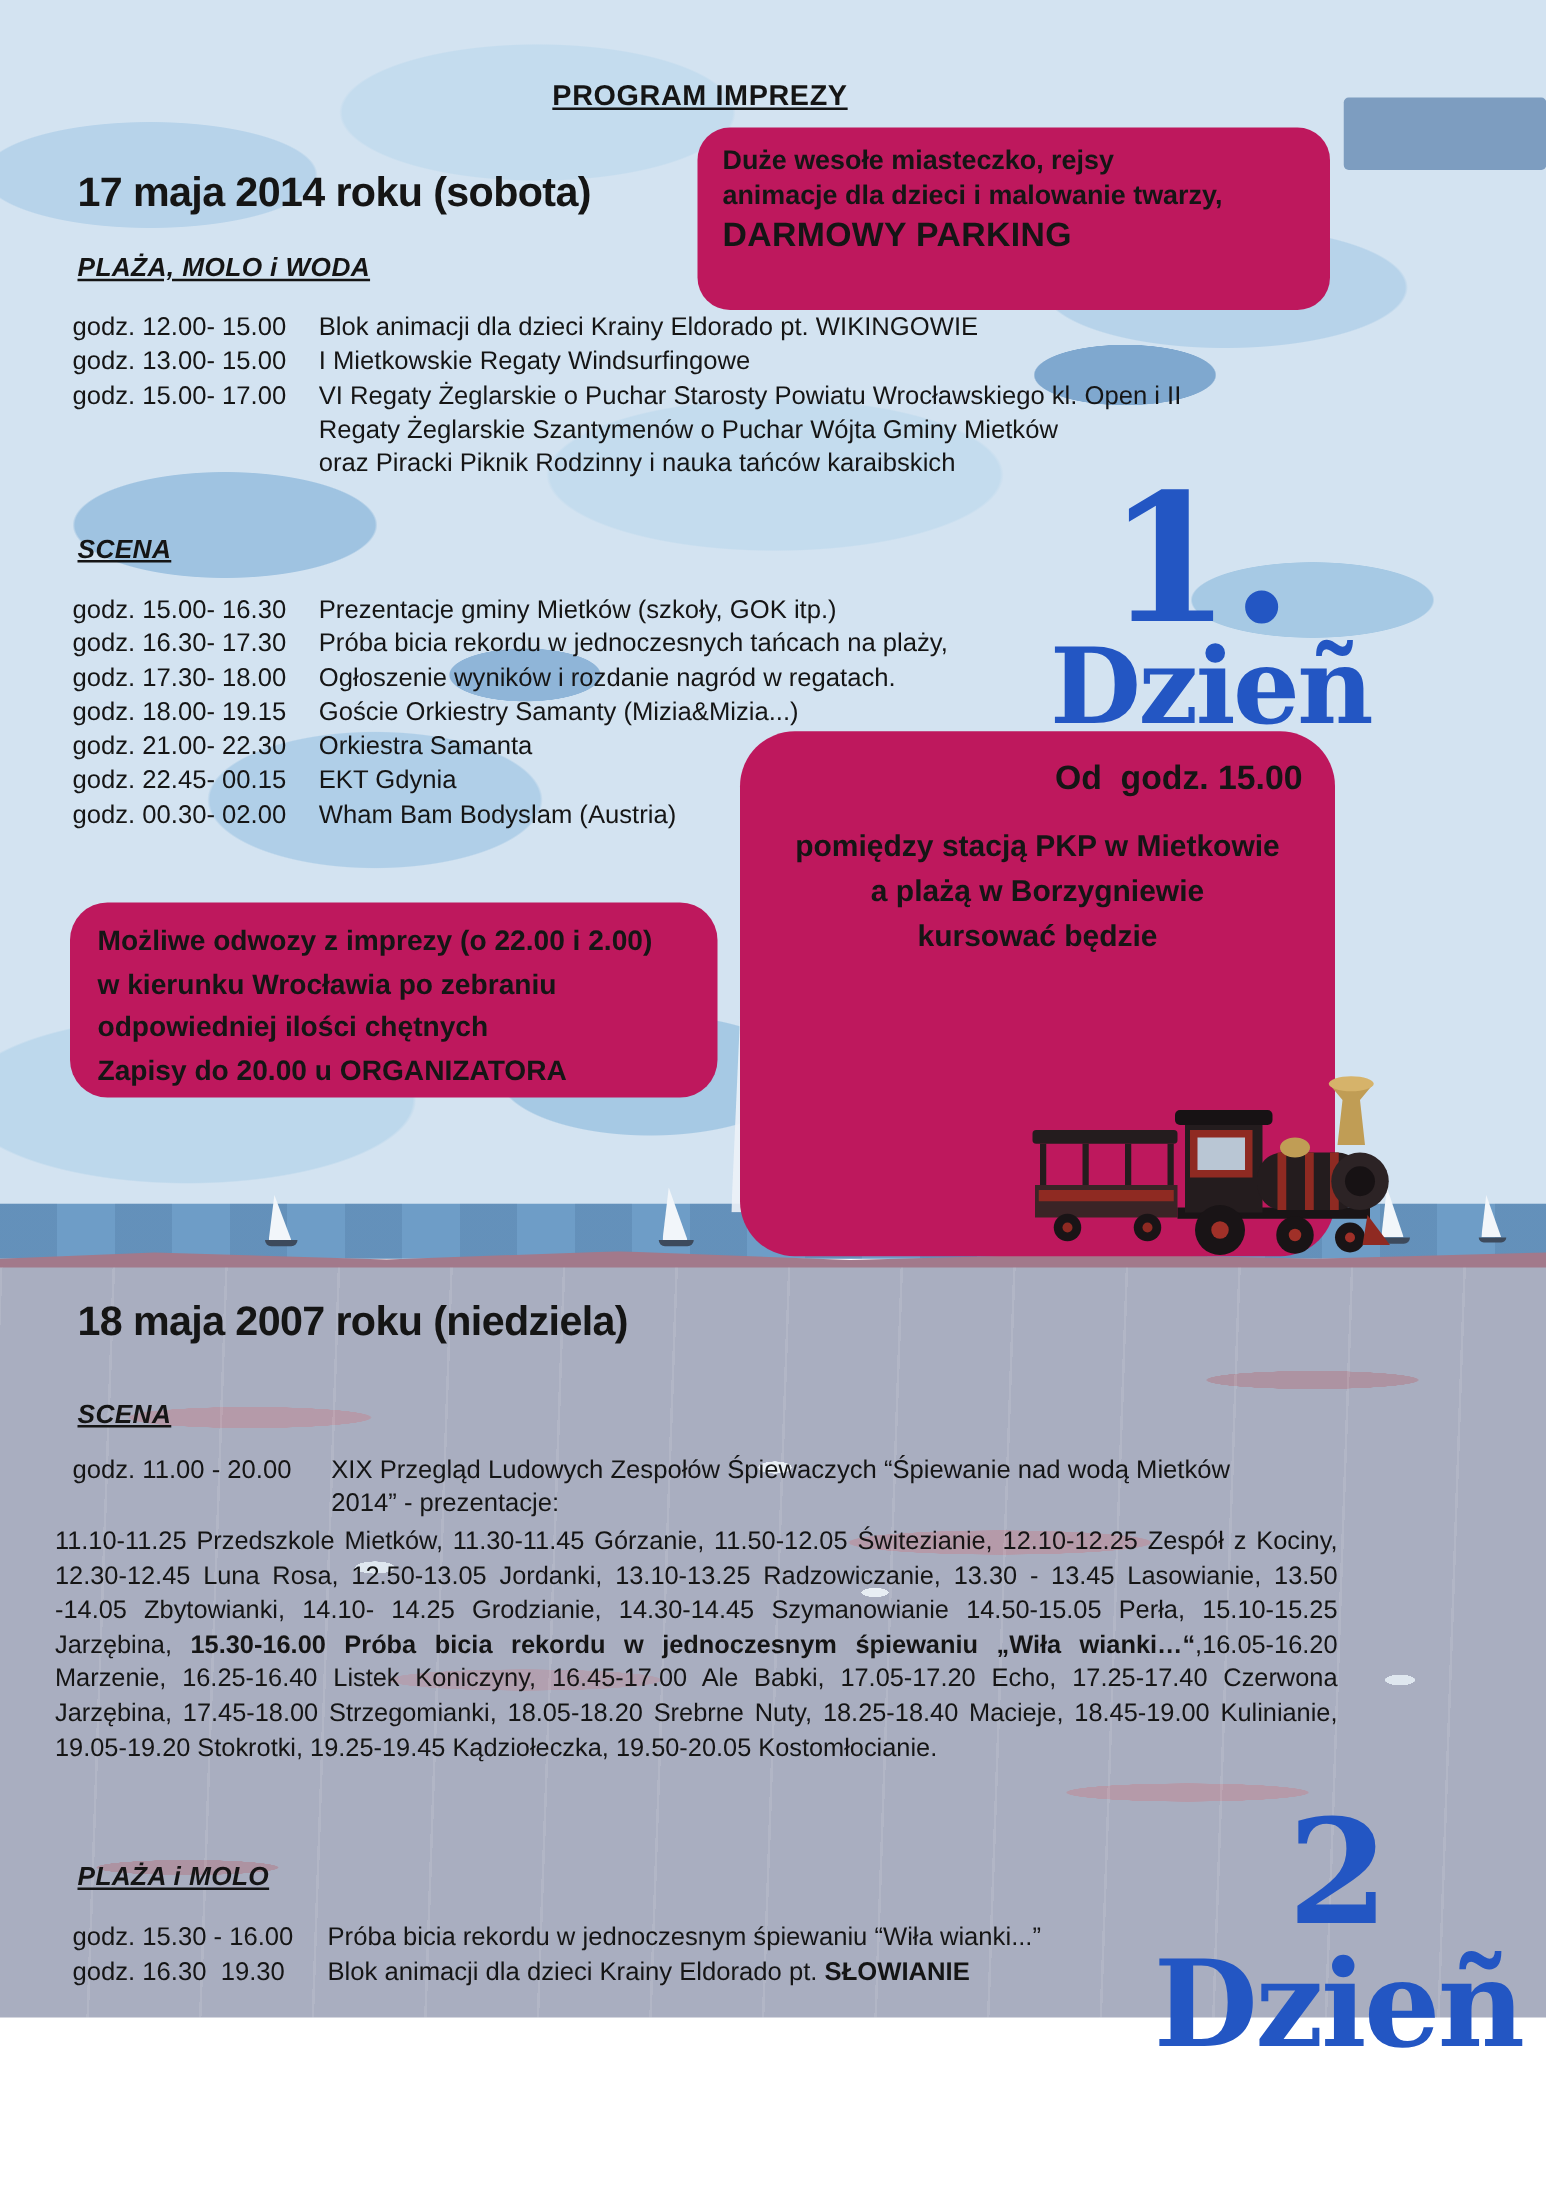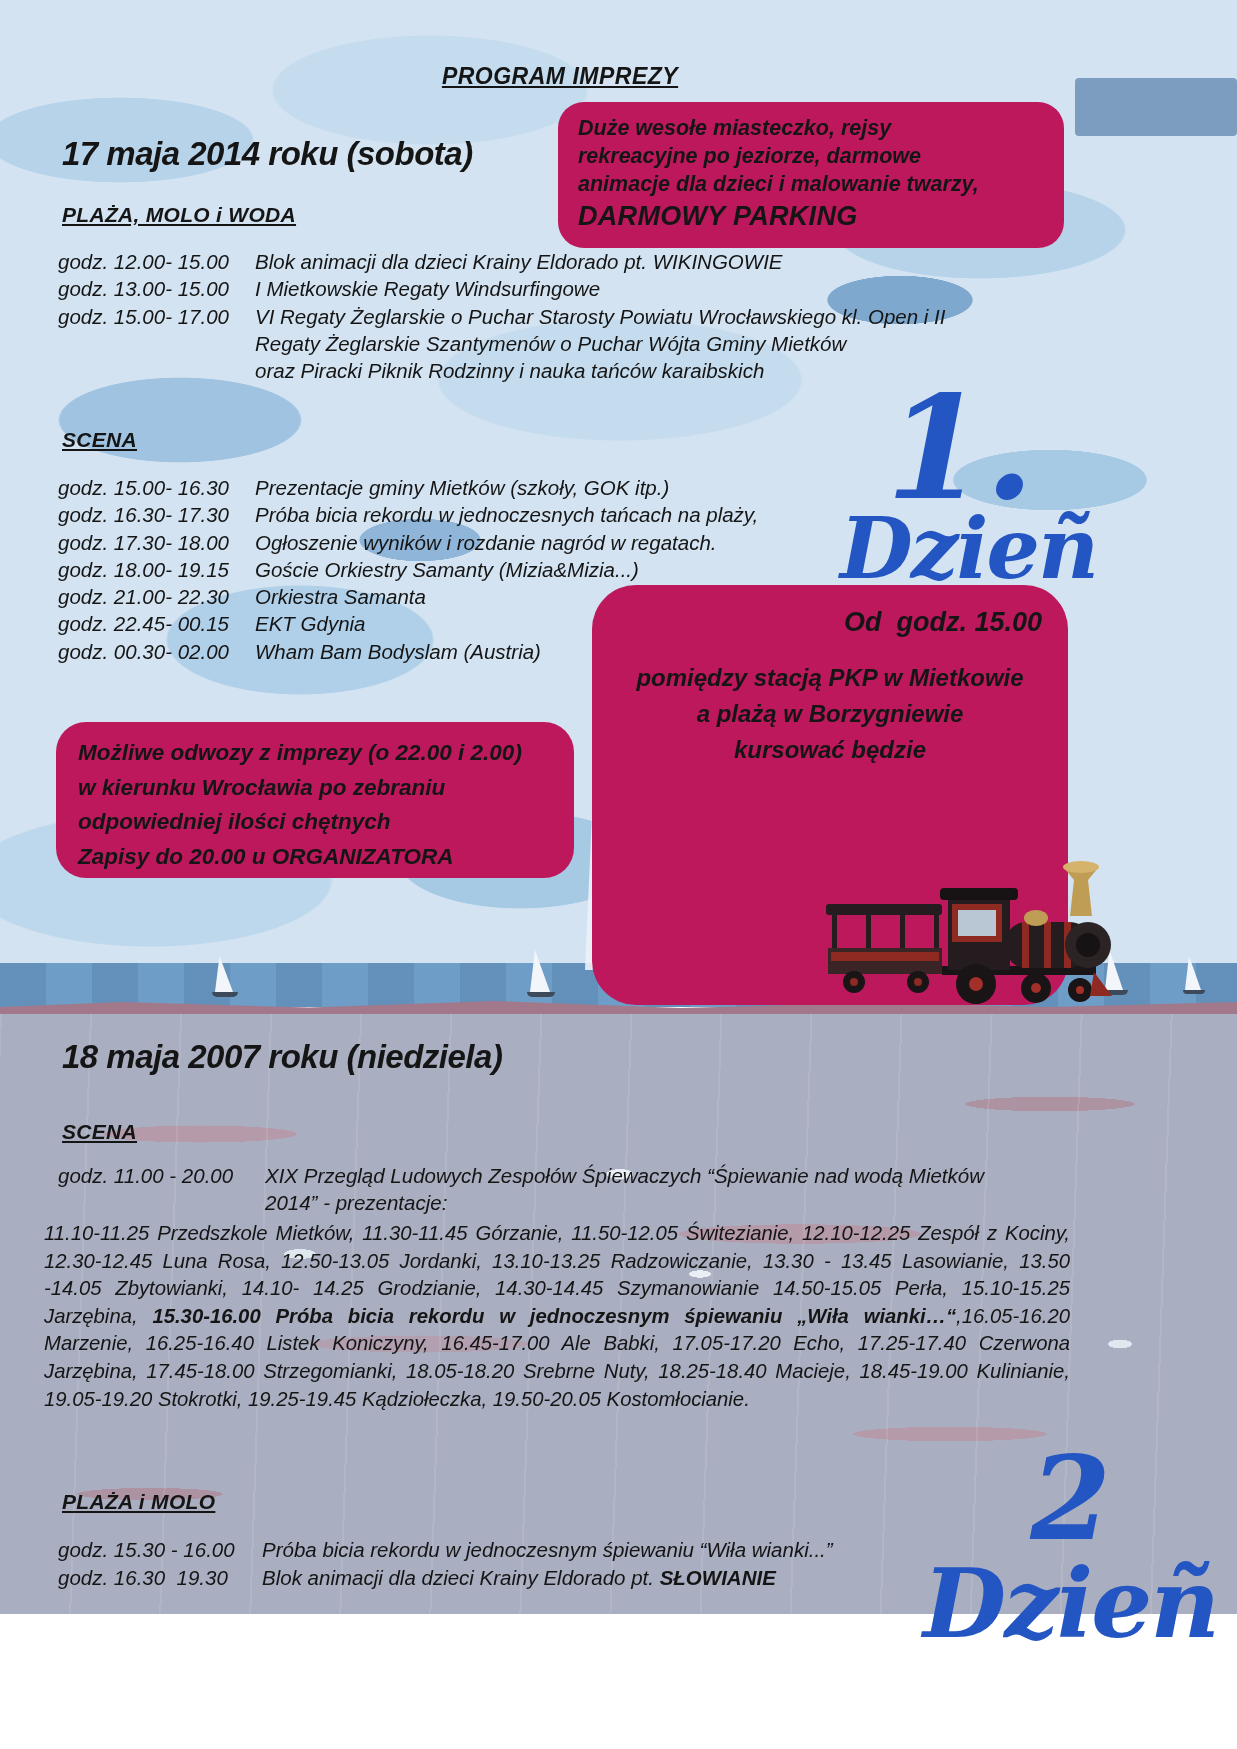--- a/index.html
+++ b/index.html
@@ -1,18 +1,18 @@
 <!DOCTYPE html>
 <html><head>
 <meta charset="utf-8">
 <style>
   html,body{margin:0;padding:0;background:#ffffff;}
   .poster{position:relative;width:1237px;height:1749px;overflow:hidden;background:#ffffff;
           font-family:"Liberation Sans",sans-serif;color:#151515;}
-  .abs{position:absolute;font-style:italic;}
+  .abs{position:absolute;}
   
   .sky{left:0;top:0;width:1237px;height:966px;background-color:#d3e3f1;z-index:0;
     background-image:
       radial-gradient(ellipse 220px 70px at 120px 140px,#b7d3ea 0 60%,transparent 61%),
       radial-gradient(ellipse 260px 90px at 430px 90px,#c4dcee 0 60%,transparent 61%),
       radial-gradient(ellipse 180px 60px at 720px 150px,#aacbe6 0 60%,transparent 61%),
       radial-gradient(ellipse 240px 80px at 980px 230px,#b7d3ea 0 60%,transparent 61%),
       radial-gradient(ellipse 200px 70px at 180px 420px,#9fc3e1 0 60%,transparent 61%),
       radial-gradient(ellipse 300px 100px at 620px 380px,#c4dcee 0 60%,transparent 61%),
       radial-gradient(ellipse 160px 50px at 1050px 480px,#a6c9e4 0 60%,transparent 61%),
@@ -103,21 +103,20 @@
   </div>
   <div class="abs boat" style="left:1185px;top:956px;">
     <span class="bsail" style="width:16px;height:34px;"></span>
       <span class="hull" style="left:-2px;top:34px;width:22px;height:4px;"></span>
   </div>
 
   <div class="abs z2 title" style="left:285px;top:63px;width:550px;">PROGRAM IMPREZY</div>
 
   <div class="abs box infobox">
     <div class="l">Duże wesołe miasteczko, rejsy</div>
-    <div class="l">rekreacyjne po jeziorze, darmowe</div>
     <div class="l">animacje dla dzieci i malowanie twarzy,</div>
     <div class="hl">DARMOWY PARKING</div>
   </div>
 
   <div class="abs z2 h1" style="left:62px;top:135px;">17 maja 2014 roku (sobota)</div>
 
   <div class="abs z2 sec-head" style="left:62px;top:203px;">PLAŻA, MOLO i WODA</div>
 
   <div class="abs rows" style="left:58px;top:248px;">
     <div class="row"><span class="time">godz. 12.00- 15.00</span><span>Blok animacji dla dzieci Krainy Eldorado pt. WIKINGOWIE</span></div>

